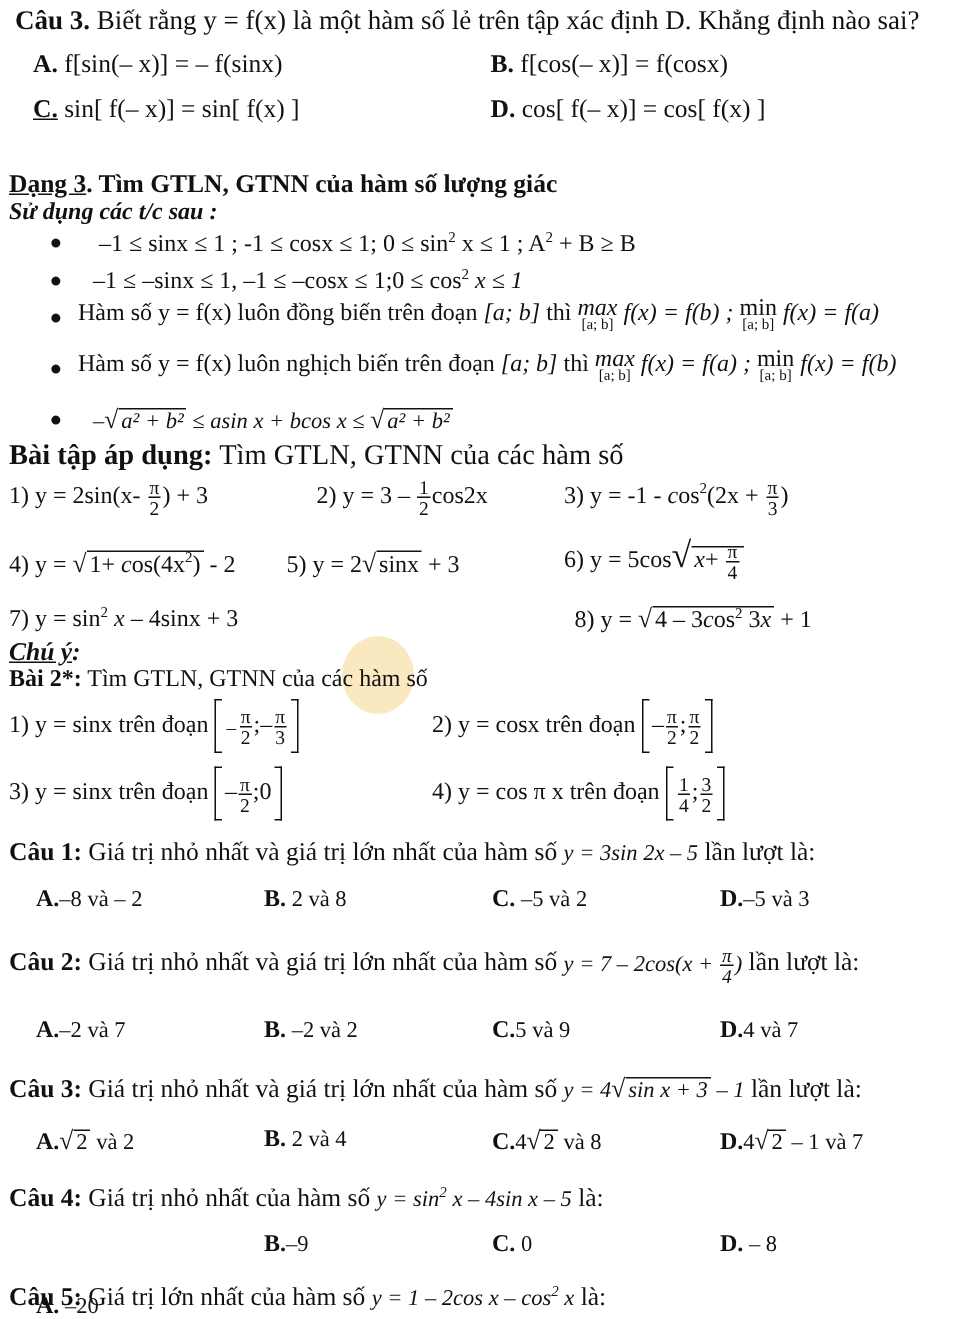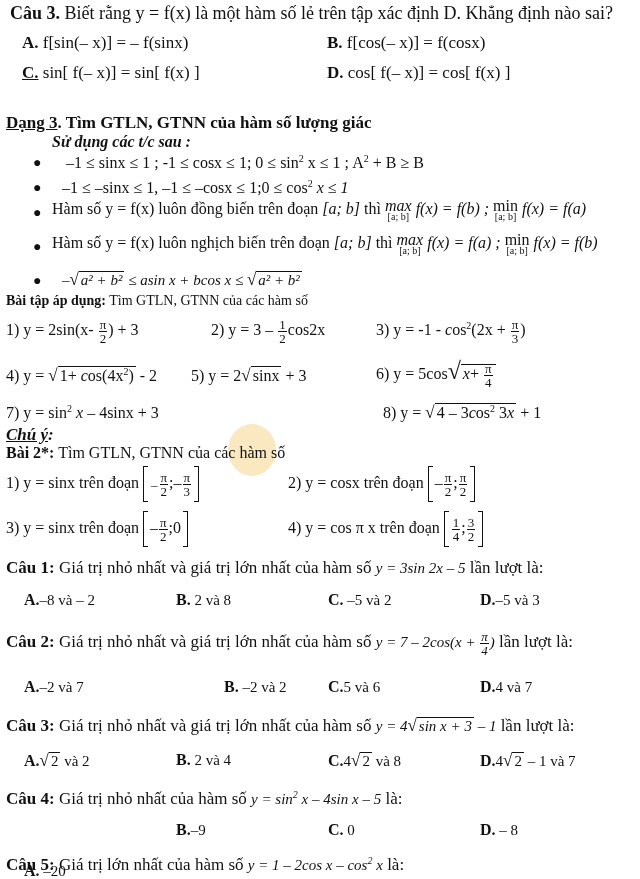--- a/index.html
+++ b/index.html
@@ -50,21 +50,21 @@
   <span>sin[ f(– x)] = sin[ f(x) ]</span>
 </div>
 <div class="abs" style="left:327px;top:63px;font-size:17px;">
   <span class="b">D.</span>
   <span>cos[ f(– x)] = cos[ f(x) ]</span>
 </div>
 
 <div class="abs b" style="left:6px;top:113px;font-size:17px;">
   <span class="u">Dạng 3</span><span>. Tìm GTLN, GTNN của hàm số lượng giác</span>
 </div>
-<div class="abs b i" style="left:6px;top:133px;font-size:16px;margin-left:46px;">Sử dụng các t/c sau :</div>
+<div class="abs b i" style="left:6px;top:133px;font-size:16px;">Sử dụng các t/c sau :</div>
 
 <span class="bullet" style="top:155px;">●</span>
 <div class="abs" style="left:66px;top:153px;font-size:16px;">
   <span>–1 ≤ sinx ≤ 1 ;  -1 ≤ cosx ≤ 1; 0 ≤ sin</span><span class="sup">2</span><span> x ≤ 1 ; A</span><span class="sup">2</span><span> + B ≥ B</span>
 </div>
 <span class="bullet" style="top:180px;">●</span>
 <div class="abs" style="left:62px;top:178px;font-size:16px;">
   <span>–1 ≤ –sinx ≤ 1, –1 ≤ –cosx ≤ 1;0 ≤ cos</span><span class="sup">2</span><span class="i"> x ≤ 1</span>
 </div>
 <span class="bullet" style="top:205px;">●</span>
@@ -73,21 +73,21 @@
 </div>
 <span class="bullet" style="top:239px;">●</span>
 <div class="abs" style="left:52px;top:234px;font-size:16px;">
   <span>Hàm số y = f(x) luôn nghịch biến trên đoạn </span><span class="i">[a; b]</span><span> thì </span><span class="sub-under"><span class="i">max</span><span class="lim">[a; b]</span></span><span class="i"> f(x) = f(a) ; </span><span class="sub-under"><span>min</span><span class="lim">[a; b]</span></span><span class="i"> f(x) = f(b)</span>
 </div>
 <span class="bullet" style="top:273px;">●</span>
 <div class="abs i" style="left:62px;top:270px;font-size:15px;">
   <span>–</span><span class="rad">√</span><span class="sqrt">a² + b²</span><span> ≤ asin x + bcos x ≤ </span><span class="rad">√</span><span class="sqrt">a² + b²</span>
 </div>
 
-<div class="abs" style="left:6px;top:293px;font-size:14px;">
+<div class="abs" style="left:6px;top:293px;font-size:19px;">
   <span class="b">Bài tập áp dụng:</span><span>  Tìm GTLN, GTNN của các hàm số</span>
 </div>
 <div class="abs" style="left:6px;top:318px;font-size:16px;">
   1) y = 2sin(x- <span class="frac"><span class="num">π</span><span>2</span></span>) + 3
 </div>
 <div class="abs" style="left:191px;top:318px;font-size:16px;margin-left:20px;">
   2) y = 3 – <span class="frac"><span class="num">1</span><span>2</span></span>cos2x
 </div>
 <div class="abs" style="left:376px;top:318px;font-size:16px;">
   3) y = -1 - <span class="i">c</span>os<span class="sup">2</span>(2x + <span class="frac"><span class="num">π</span><span>3</span></span>)
@@ -133,22 +133,22 @@
 </div>
 <div class="abs opt" style="left:24px;top:591px;"><span class="b">A.</span><span>–8 và – 2</span></div>
 <div class="abs opt" style="left:176px;top:591px;"><span class="b">B.</span><span> 2 và 8</span></div>
 <div class="abs opt" style="left:328px;top:591px;"><span class="b">C.</span><span> –5 và 2</span></div>
 <div class="abs opt" style="left:480px;top:591px;"><span class="b">D.</span><span>–5 và 3</span></div>
 
 <div class="abs" style="left:6px;top:630px;font-size:17px;">
   <span class="b">Câu 2:</span><span> Giá trị nhỏ nhất và giá trị lớn nhất của hàm số </span><span class="i" style="font-size:15px;"><span>y = 7 – 2cos(x + </span><span class="frac"><span class="num">π</span><span>4</span></span><span>)</span></span><span> lần lượt là:</span>
 </div>
 <div class="abs opt" style="left:24px;top:678px;"><span class="b">A.</span><span>–2 và 7</span></div>
-<div class="abs opt" style="left:176px;top:678px;margin-left:48px;"><span class="b">B.</span><span> –2 và 2</span></div>
-<div class="abs opt" style="left:328px;top:678px;"><span class="b">C.</span><span>5 và 6</span></div>
+<div class="abs opt" style="left:176px;top:678px;"><span class="b">B.</span><span> –2 và 2</span></div>
+<div class="abs opt" style="left:328px;top:678px;"><span class="b">C.</span><span>5 và 9</span></div>
 <div class="abs opt" style="left:480px;top:678px;"><span class="b">D.</span><span>4 và 7</span></div>
 
 <div class="abs" style="left:6px;top:716px;font-size:17px;">
   <span class="b">Câu 3:</span><span> Giá trị nhỏ nhất và giá trị lớn nhất của hàm số </span><span class="i" style="font-size:15px;"><span>y = 4</span><span class="rad">√</span><span class="sqrt">sin x + 3</span><span> – 1</span></span><span> lần lượt là:</span>
 </div>
 <div class="abs opt" style="left:24px;top:751px;"><span class="b">A.</span><span class="rad">√</span><span class="sqrt">2</span><span> và 2</span></div>
 <div class="abs opt" style="left:176px;top:751px;"><span class="b">B.</span><span> 2 và 4</span></div>
 <div class="abs opt" style="left:328px;top:751px;"><span class="b">C.</span><span>4</span><span class="rad">√</span><span class="sqrt">2</span><span> và 8</span></div>
 <div class="abs opt" style="left:480px;top:751px;"><span class="b">D.</span><span>4</span><span class="rad">√</span><span class="sqrt">2</span><span> – 1 và 7</span></div>
 

